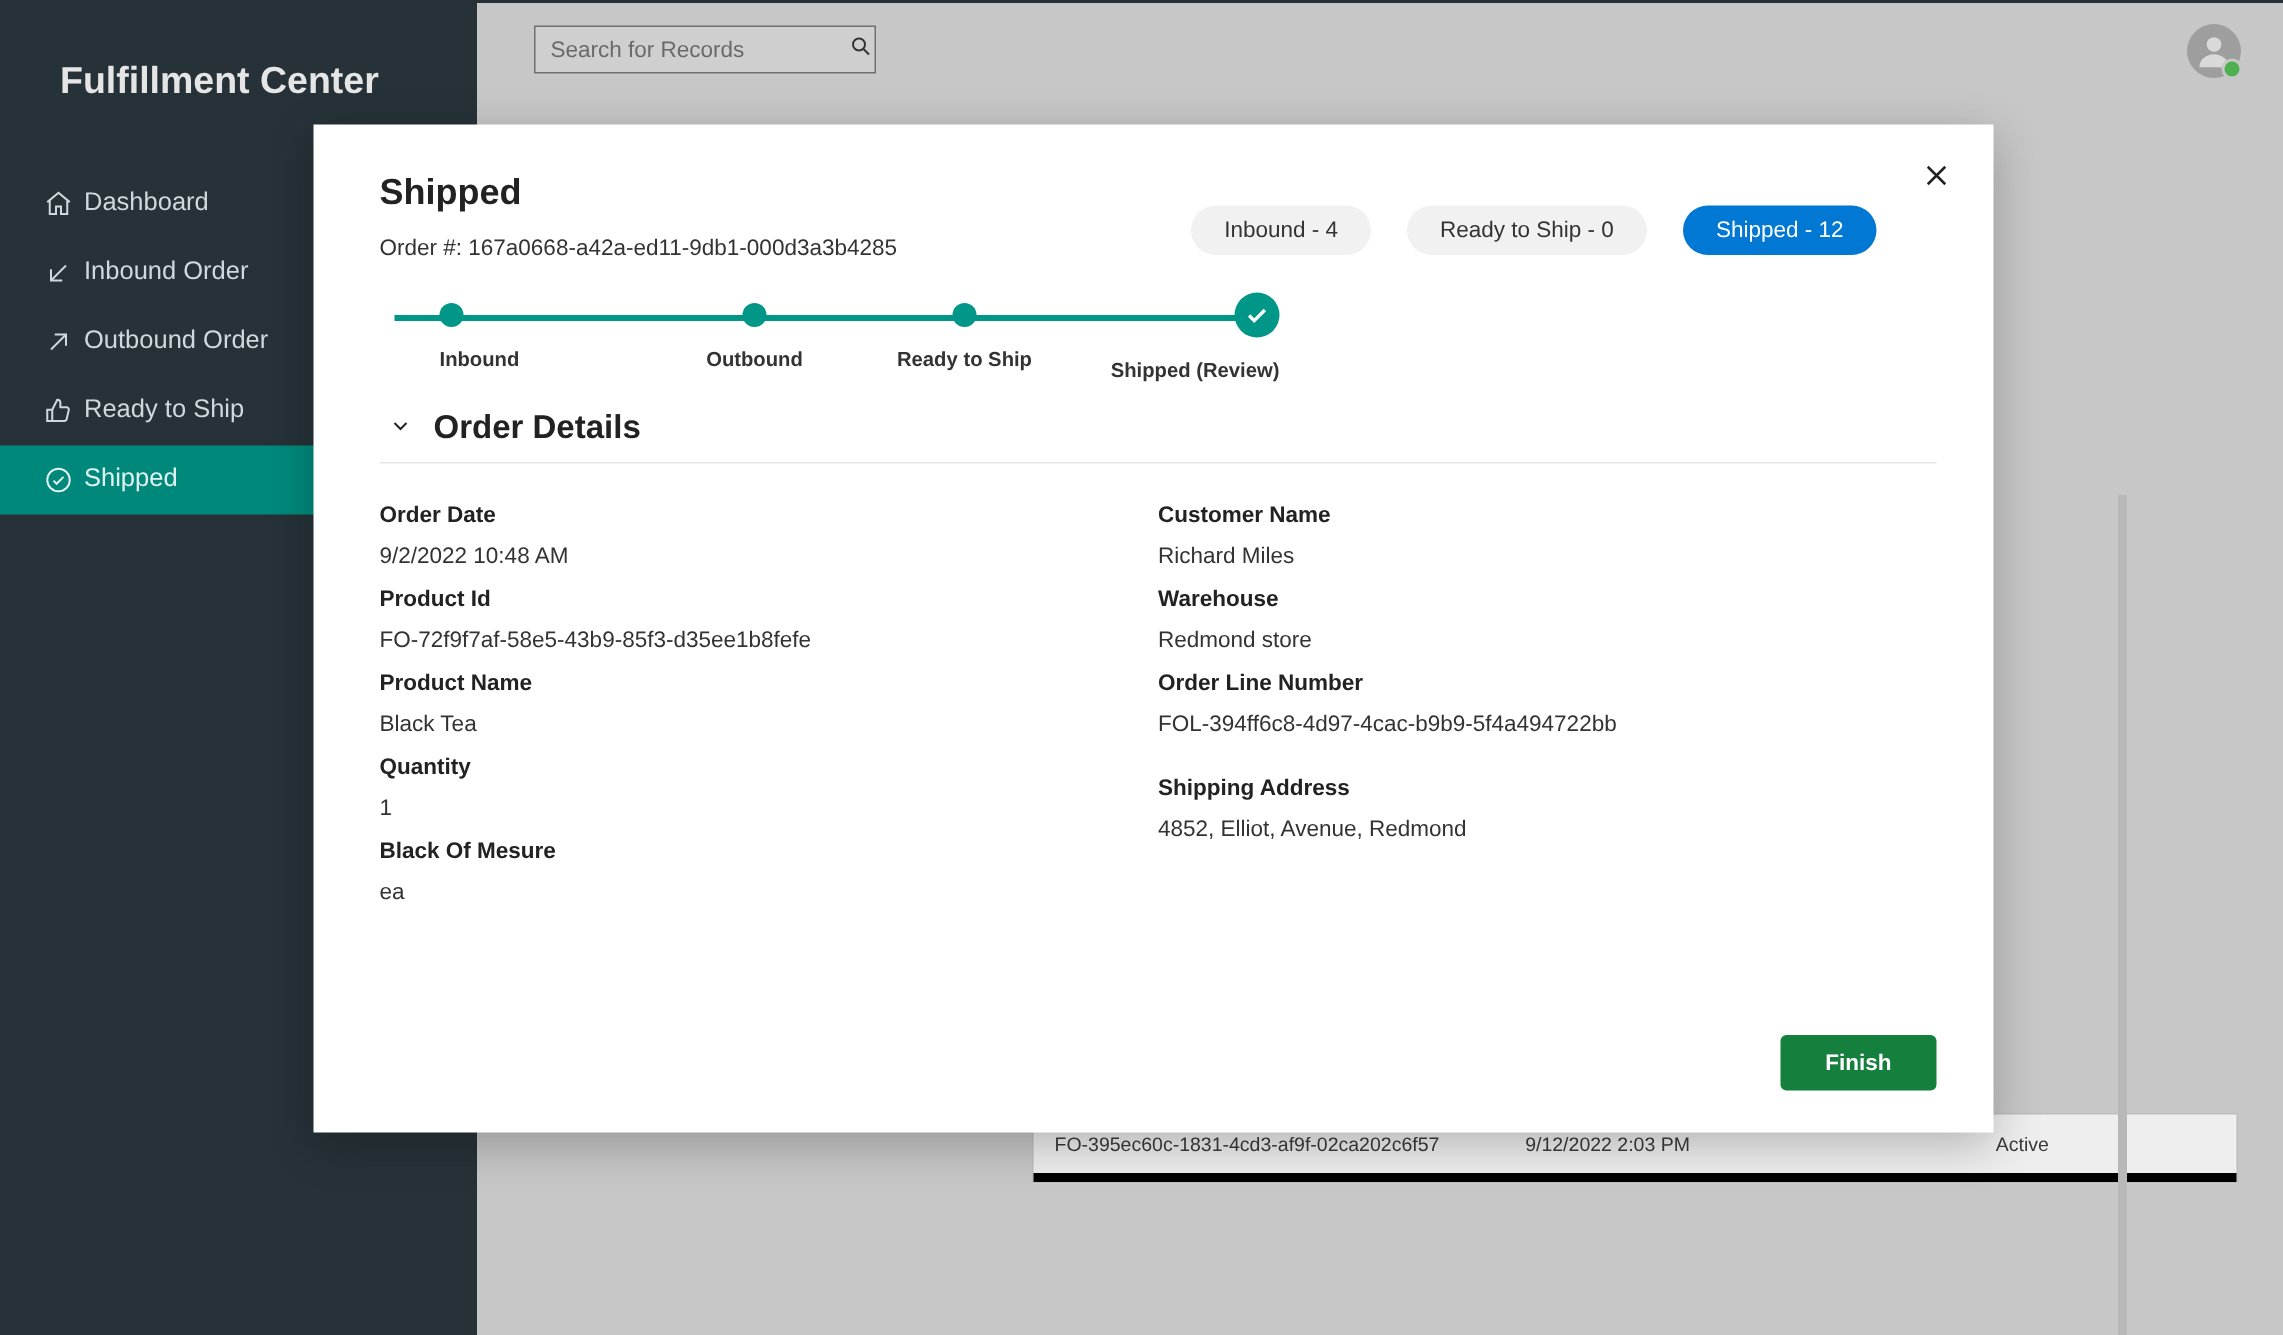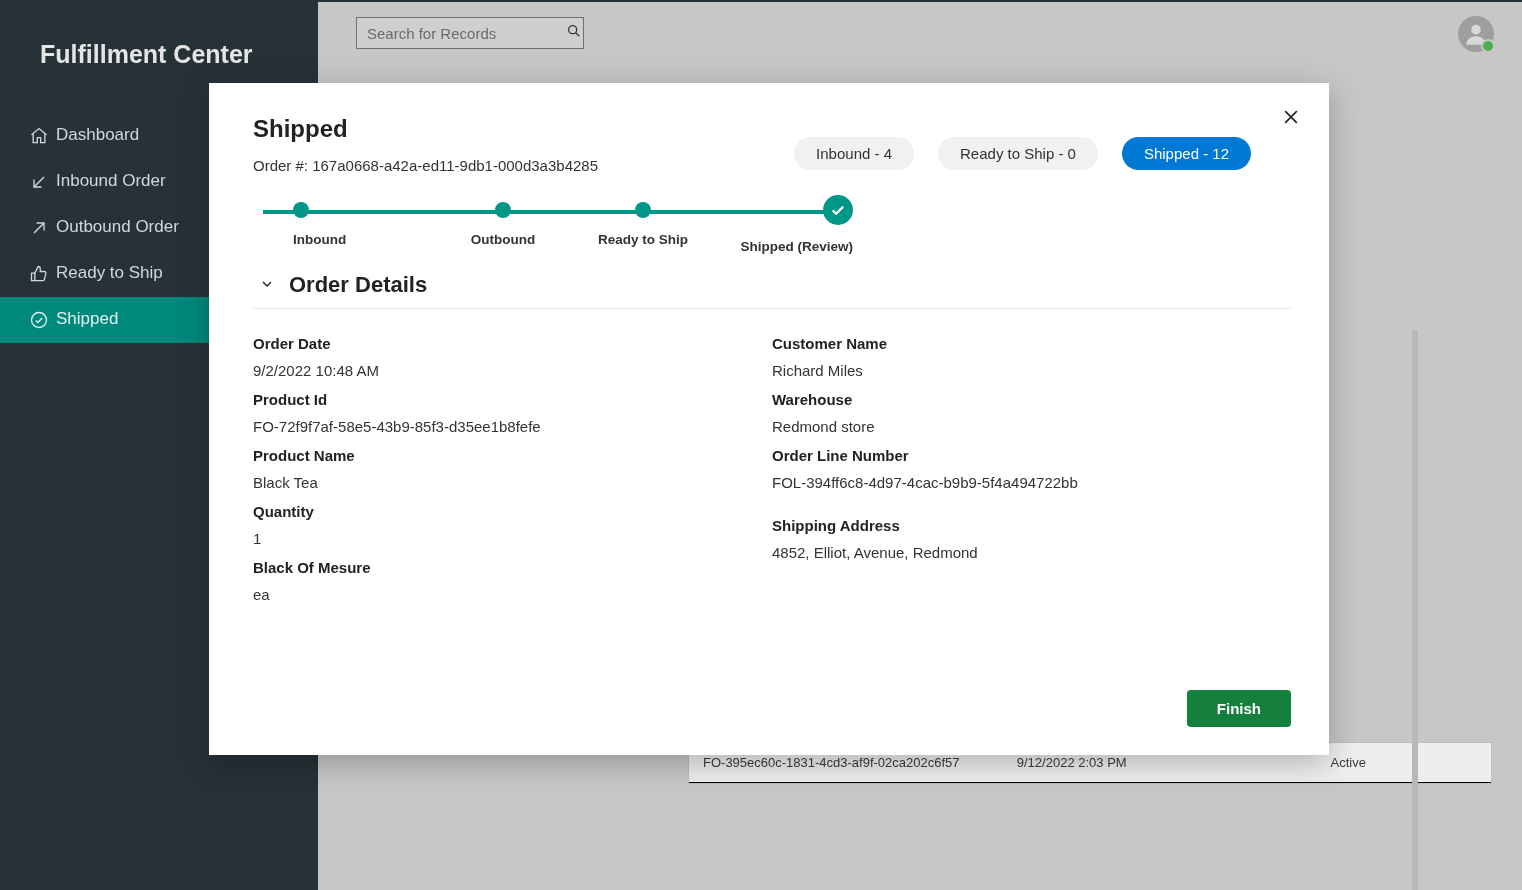--- a/index.html
+++ b/index.html
@@ -101,21 +101,21 @@
     right: 30px;
     top: 740px;
     border: 1px solid #bdbdbd;
     background: #eee;
     font-size: 13px;
     color: #3a3a3a;
   }
   .bg-row {
     display:flex;
     padding: 12px 14px;
-    border-bottom:1px solid #000000;
+    border-bottom:6px solid #000000;
   }
   .bg-c1 { flex:3 }
   .bg-c2 { flex:3 }
   .bg-c3 { flex:1.4 }
 
   
   .modal {
     position: absolute;
     left: 209px; top: 83px;
     width: 1120px;

